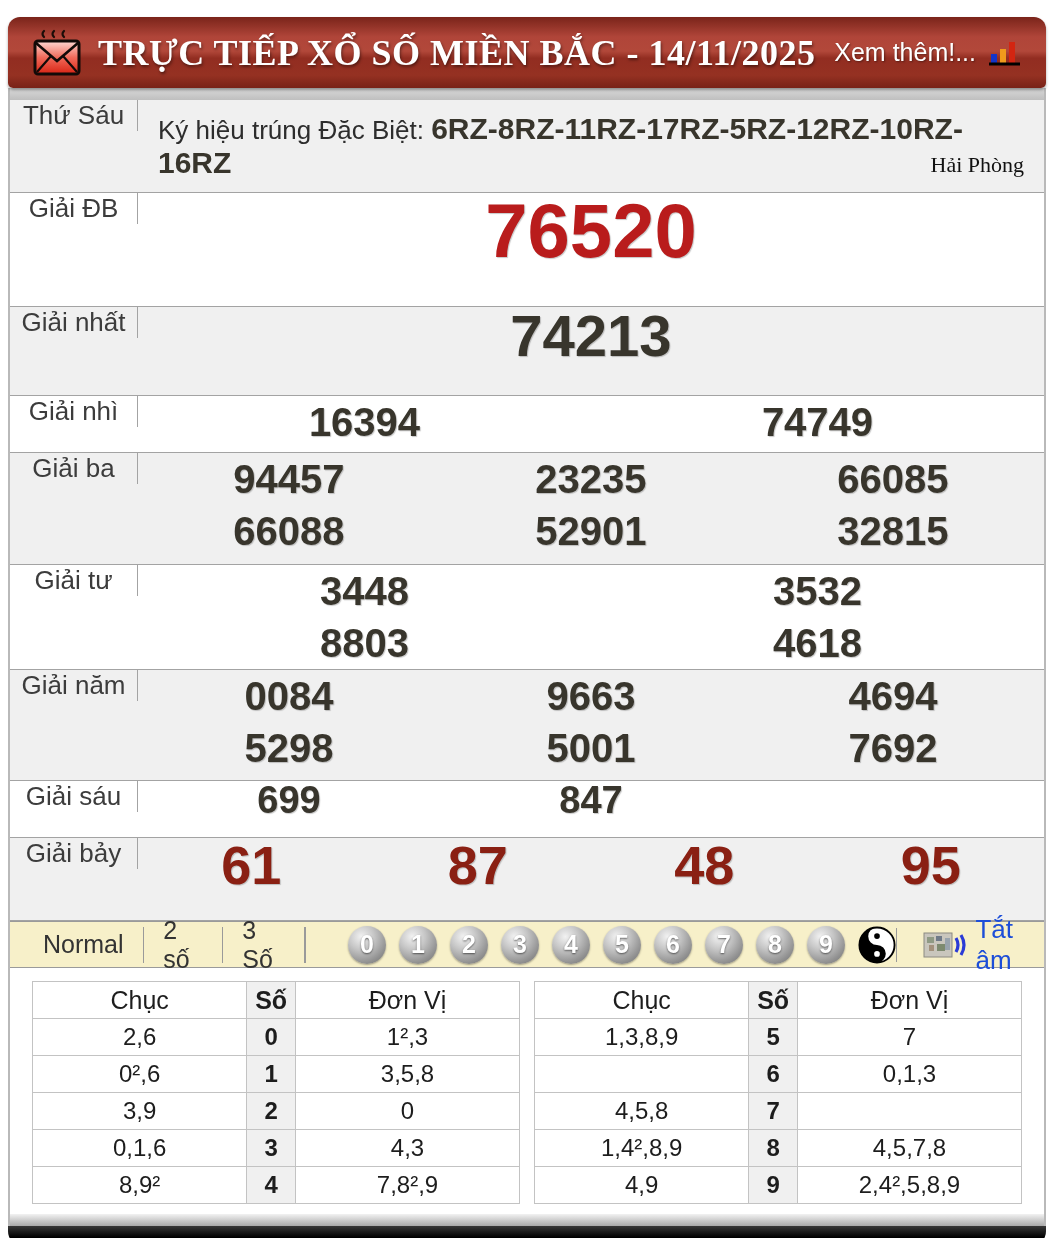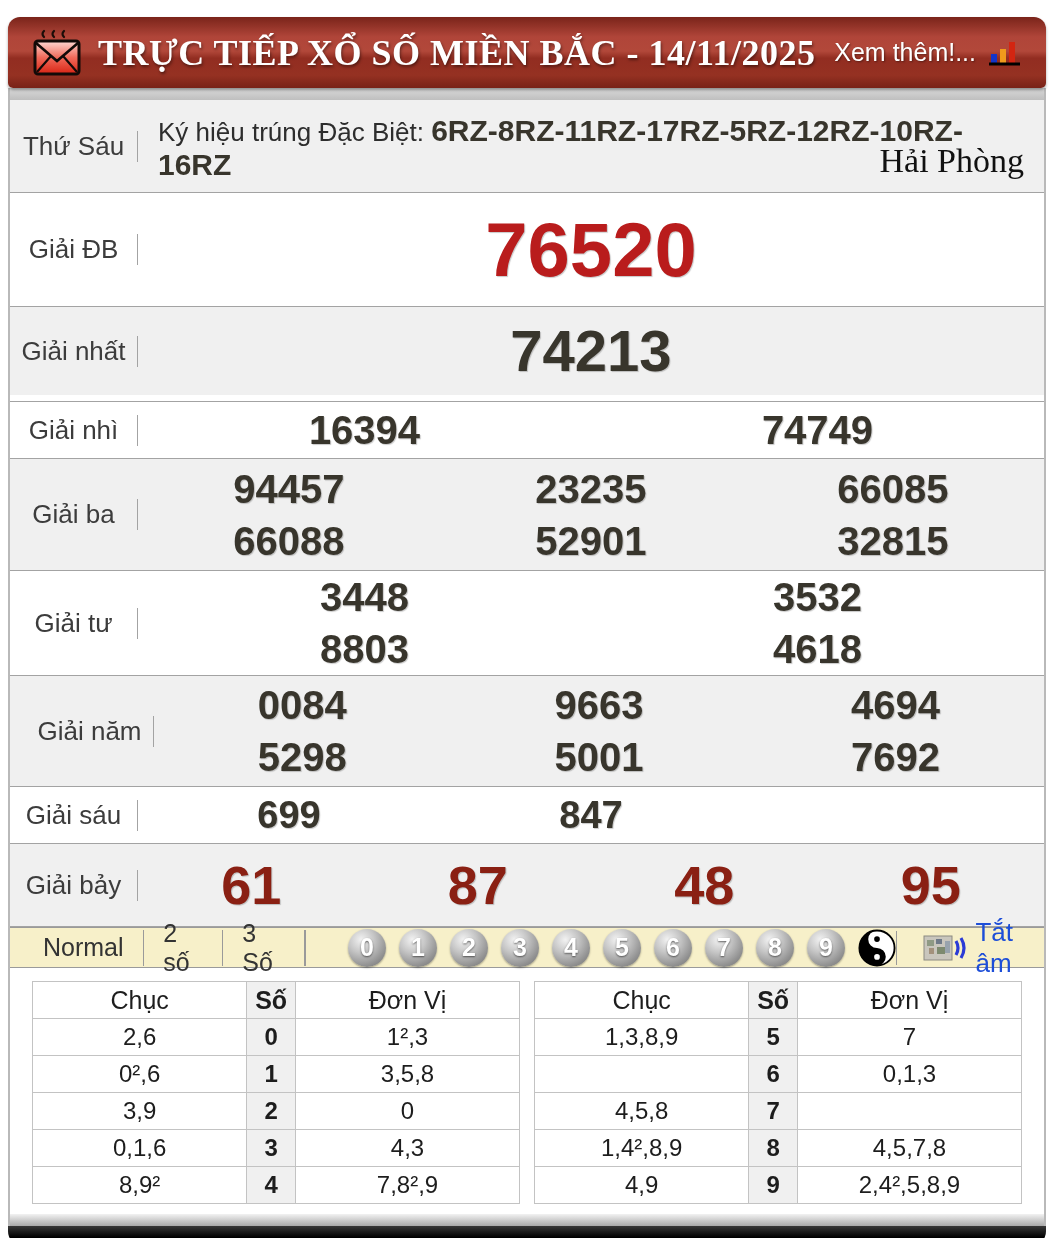--- a/index.html
+++ b/index.html
@@ -15,43 +15,43 @@
   .hdr-chart{margin-left:12px;cursor:pointer;display:flex;}
 
   
   .frame{border-left:2px solid #b9b9b9;border-right:2px solid #b9b9b9;background:#fff;position:relative;z-index:1;}
   .strip-top{height:12px;background:linear-gradient(#d9d9d9,#bfbfbf);}
   .strip-bottom{height:12px;background:linear-gradient(#f2f2f2,#a9a9a9);}
   .bar-black{height:21px;background:linear-gradient(#383838,#000 55%,#000);border-radius:0 0 16px 16px;}
 
   
   .mtable{border-bottom:1px solid #a3a3a3;}
-  .mrow{display:flex;align-items:center;border-top:1px solid #a3a3a3;background:#fff;}
+  .mrow{display:flex;align-items:flex-start;border-top:1px solid #a3a3a3;background:#fff;}
   .mrow.alt{background:#f0f0f0;}
   .mrow:first-child{border-top:none;}
   .mlabel{flex:0 0 127px;display:flex;align-items:center;justify-content:center;border-right:1px solid #a3a3a3;
           font-size:26px;color:#3c3c3c;}
   .mcells{flex:1;display:flex;flex-wrap:wrap;align-items:center;align-content:center;}
   .mcells span{display:block;text-align:center;font-weight:bold;color:#38352c;text-shadow:1px 1px 1px rgba(0,0,0,.22);}
   .c1 span{flex:0 0 100%;} .c2 span{flex:0 0 50%;} .c3 span{flex:0 0 33.33%;} .c4 span{flex:0 0 25%;}
-  .h-sig{min-height:92px;} .h-db{min-height:113px;} .h-1{min-height:88px;} .h-2{min-height:56px;margin-top:6px;}
-  .h-3{min-height:111px;} .h-4{min-height:100px;} .h-5{min-height:110px;padding-left:16px;} .h-6{min-height:56px;} .h-7{min-height:82px;}
+  .h-sig{min-height:92px;} .h-db{min-height:113px;} .h-1{min-height:88px;} .h-2{min-height:56px;}
+  .h-3{min-height:111px;} .h-4{min-height:100px;} .h-5{min-height:110px;} .h-6{min-height:56px;} .h-7{min-height:82px;}
   .f-db span{font-size:76px;color:#b91c1c;line-height:1;}
   .f-1 span{font-size:58px;line-height:1;}
   .f-m span{font-size:40px;line-height:1.3;}
   .f-6 span{font-size:38px;line-height:1;}
   .f-7 span{font-size:54px;color:#8a2013;line-height:1;}
 
   .sig{flex:1;position:relative;padding:12px 18px 8px 20px;box-sizing:border-box;}
   .sig-label{font-size:26px;color:#2d2d2d;}
   .sig-value{font-size:30px;font-weight:bold;color:#38352c;}
-  .sig-prov{position:absolute;right:20px;bottom:10px;font-family:"Liberation Serif",serif;font-size:34px;color:#111;}
-
-  
-  .controls{height:41px;background:#f7f0c9;border-top:1px solid #9a9a9a;border-bottom:1px solid #9a9a9a;
+  .sig-prov{position:absolute;right:20px;bottom:10px;font-family:"Liberation Serif",serif;font-size:22px;color:#111;}
+
+  
+  .controls{height:47px;background:#f7f0c9;border-top:1px solid #9a9a9a;border-bottom:1px solid #9a9a9a;
             display:flex;align-items:center;padding:9px 14px;box-sizing:border-box;}
   .mode{font-size:25px;color:#333;padding:0 19px;height:36px;display:flex;align-items:center;cursor:pointer;}
   .vdiv{width:2px;height:36px;background:#9a9a9a;}
   .balls{display:flex;align-items:center;gap:13px;margin-left:42px;}
   .ball{width:38px;height:38px;border-radius:50%;cursor:pointer;flex:none;
         background:radial-gradient(circle at 35% 28%,#f2f2f2 0%,#c6c6c6 35%,#909090 72%,#6f6f6f 100%);
         color:#fff;font-weight:bold;font-size:25px;display:flex;align-items:center;justify-content:center;
         text-shadow:0 1px 2px rgba(0,0,0,.55);box-shadow:0 1px 2px rgba(0,0,0,.35);}
   .yy{width:38px;height:38px;cursor:pointer;flex:none;display:flex;}
   .mute-wrap{margin-left:auto;display:flex;align-items:center;}

